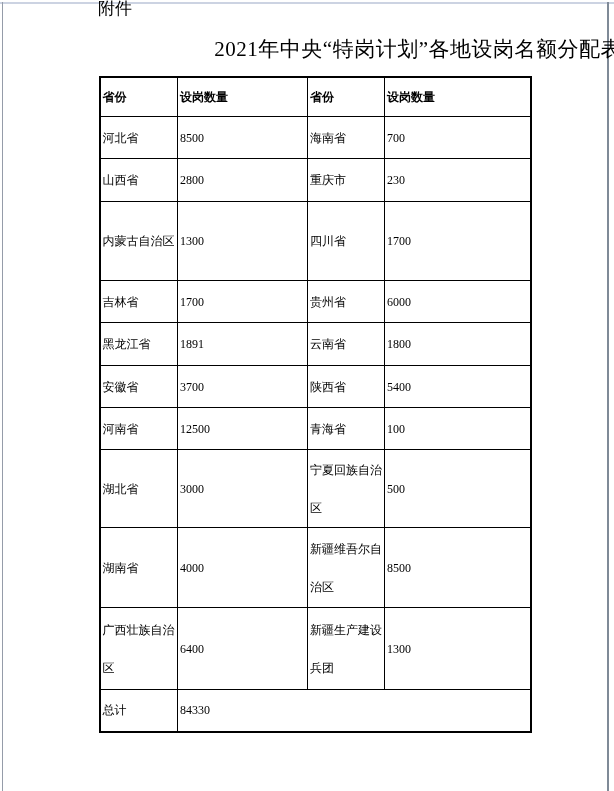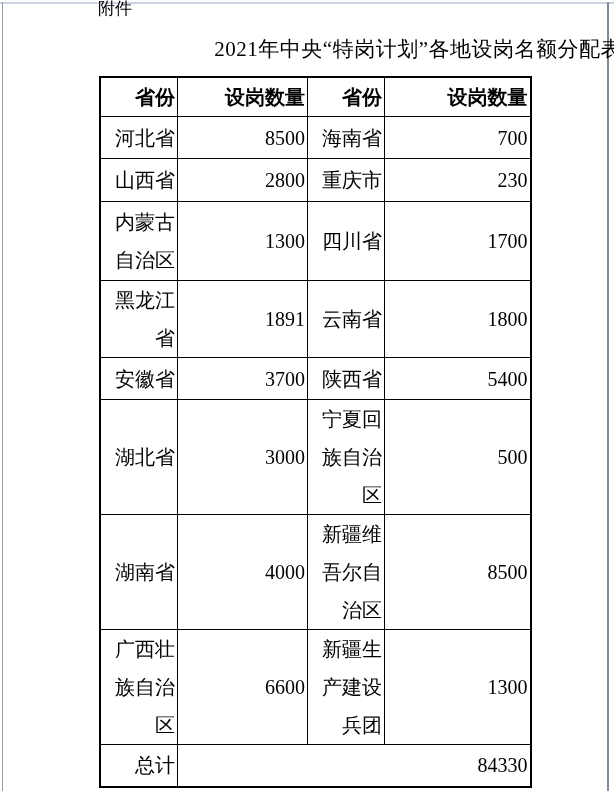--- a/index.html
+++ b/index.html
@@ -53,23 +53,23 @@
   }
   table.quota {
     border-collapse: collapse;
     table-layout: fixed;
     width: 431px;
     margin: 13px auto 0 auto;
     border: 2px solid #000000;
   }
   table.quota td, table.quota th {
     border: 1px solid #000000;
-    text-align: right;
+    text-align: left;
     vertical-align: middle;
-    font-size: 20px;
+    font-size: 12px;
     line-height: 38px;
     padding: 0 2px;
     font-weight: normal;
     word-break: break-all;
     overflow: hidden;
   }
   table.quota th {
     font-weight: bold;
   }
 </style>
@@ -109,47 +109,59 @@
         <td>2800</td>
         <td>重庆市</td>
         <td>230</td>
       </tr>
       <tr style="height:79px">
         <td>内蒙古自治区</td>
         <td>1300</td>
         <td>四川省</td>
         <td>1700</td>
       </tr>
+      <tr style="height:42px">
+        <td>吉林省</td>
+        <td>1700</td>
+        <td>贵州省</td>
+        <td>6000</td>
+      </tr>
       <tr style="height:43px">
         <td>黑龙江省</td>
         <td>1891</td>
         <td>云南省</td>
         <td>1800</td>
       </tr>
       <tr style="height:42px">
         <td>安徽省</td>
         <td>3700</td>
         <td>陕西省</td>
         <td>5400</td>
+      </tr>
+      <tr style="height:42px">
+        <td>河南省</td>
+        <td>12500</td>
+        <td>青海省</td>
+        <td>100</td>
       </tr>
       <tr style="height:78px">
         <td>湖北省</td>
         <td>3000</td>
         <td>宁夏回族自治区</td>
         <td>500</td>
       </tr>
       <tr style="height:80px">
         <td>湖南省</td>
         <td>4000</td>
         <td>新疆维吾尔自治区</td>
         <td>8500</td>
       </tr>
       <tr style="height:82px">
         <td>广西壮族自治区</td>
-        <td>6600</td>
+        <td>6400</td>
         <td>新疆生产建设兵团</td>
         <td>1300</td>
       </tr>
       <tr style="height:42px">
         <td>总计</td>
         <td colspan="3">84330</td>
       </tr>
     </tbody>
   </table>
 </div>

